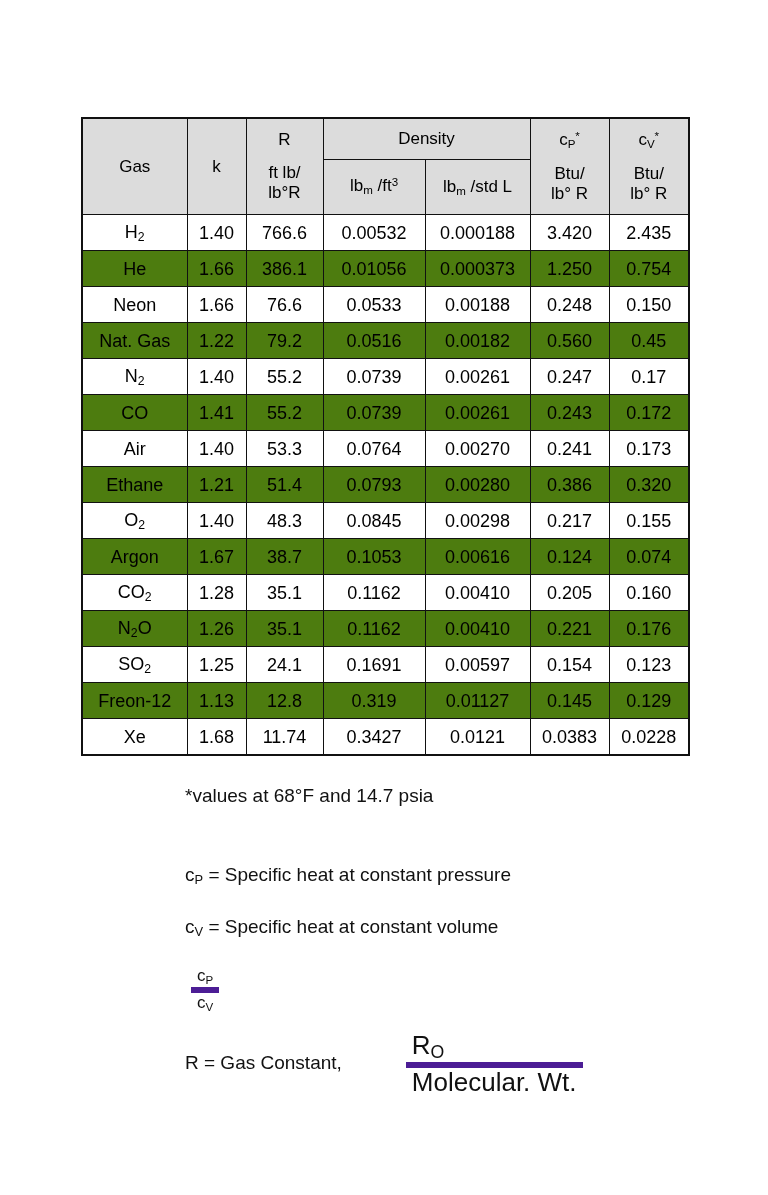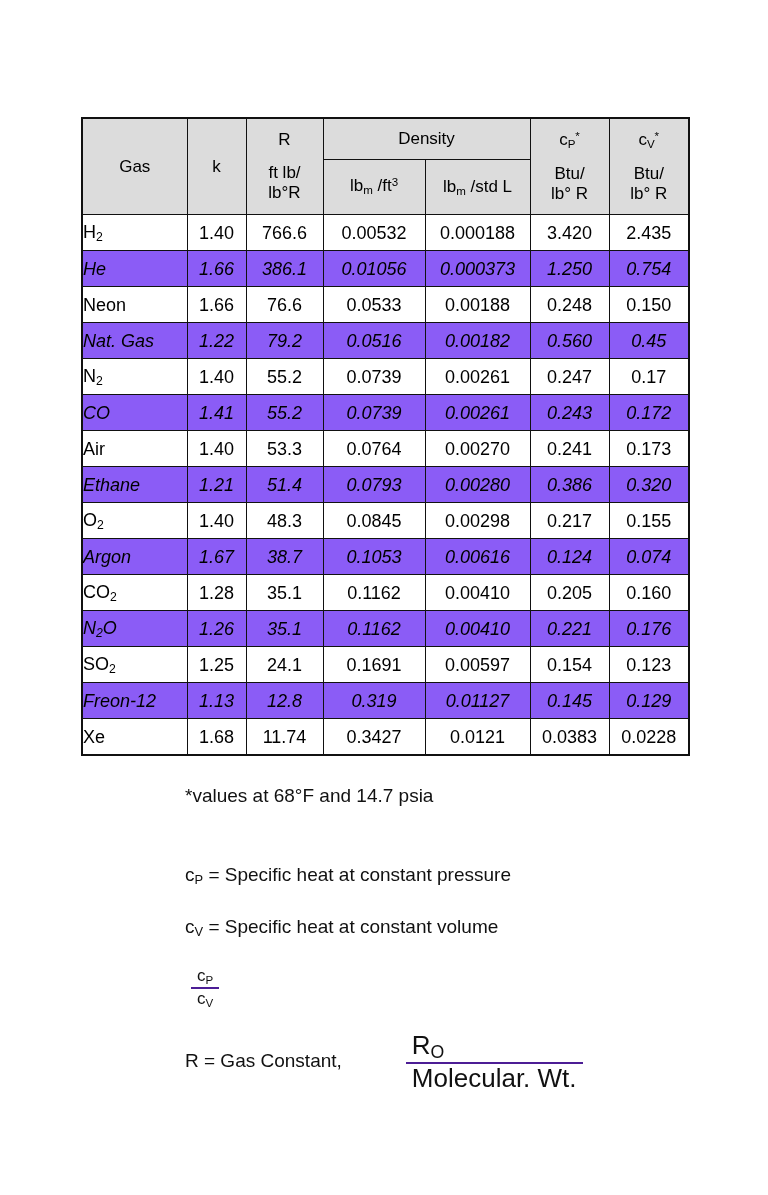--- a/index.html
+++ b/index.html
@@ -57,25 +57,25 @@
     display: block;
     padding: 0 2px;
   }
   .hdr-line1 { display: block; margin-bottom: 13px; }
 
   tbody td {
     height: 35px;
     font-size: 18px;
     line-height: 1;
   }
-  tbody tr.shade td { background: #8b5cf6; font-style: italic; }
+  tbody tr.shade td { background: #4d7c0f; }
   tbody tr.plain td { background: #ffffff; }
 
   td.name {
-    text-align: left;
+    text-align: center;
     padding-left: 11px;
   }
   td.num {
     text-align: center;
     padding-right: 11px;
   }
   td.numl {
     text-align: center;
     padding-left: 11px;
   }
@@ -109,21 +109,21 @@
     vertical-align: middle;
     text-align: left;
     line-height: 1.05;
   }
   .frac .num-part {
     display: block;
     padding: 0 6px 1px 6px;
   }
   .frac .den-part {
     display: block;
-    border-top: 2px solid #4c1d95;
+    border-top: 6px solid #4c1d95;
     padding: 1px 6px 0 6px;
   }
   .frac-k { margin-left: 6px; font-size: 17px; }
   .frac-R { margin-left: 64px; font-size: 26px; }
 </style>
 </head>
 <body>
 
 <table id="gas-table">
   <colgroup>

